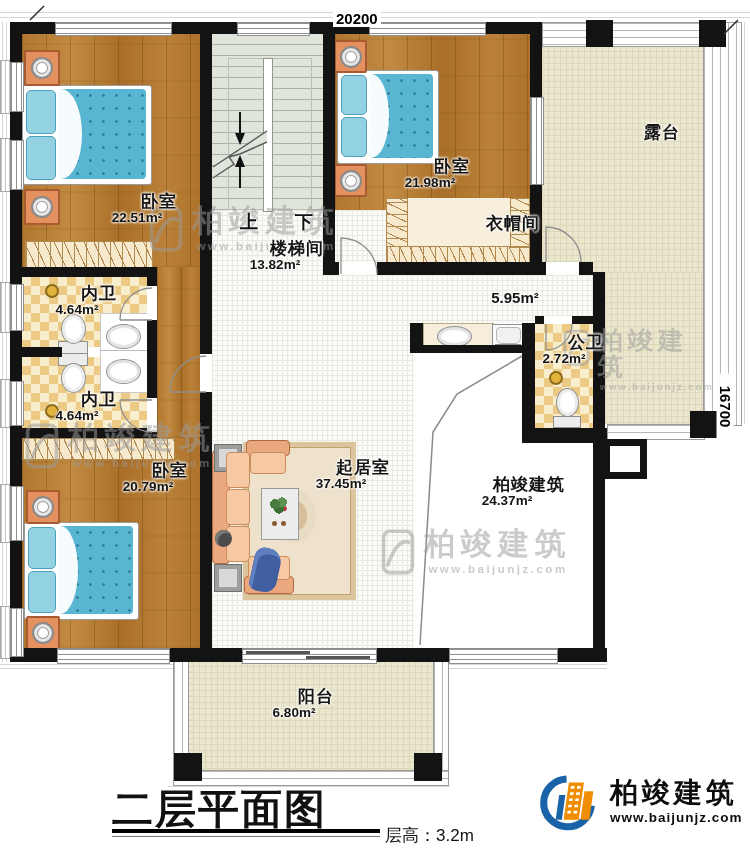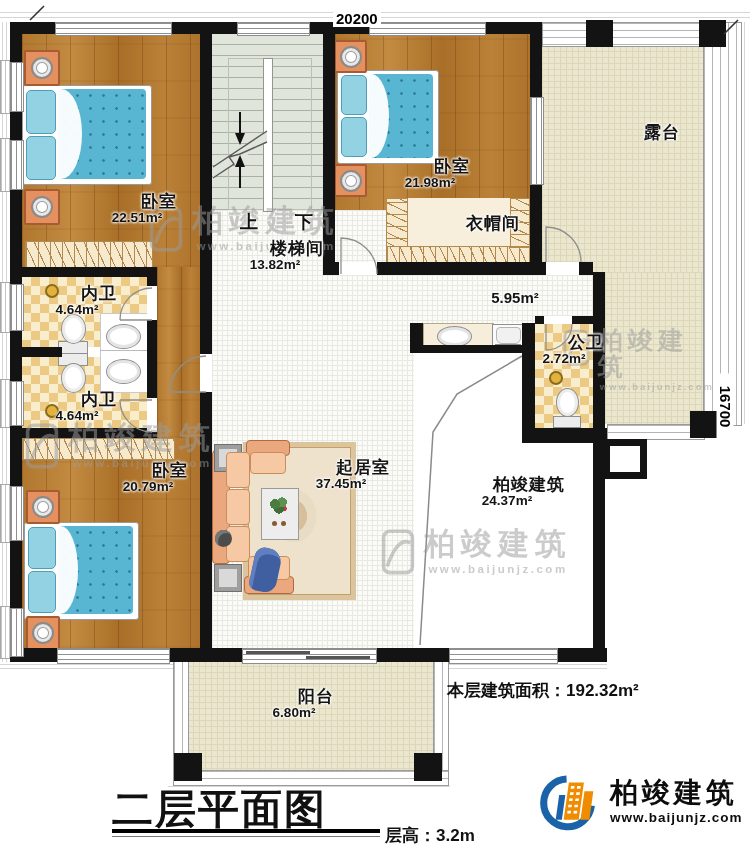--- a/index.html
+++ b/index.html
@@ -70,21 +70,21 @@
   .wm{position:absolute;z-index:40;display:flex;align-items:flex-start;gap:8px;color:#9c9c9c;opacity:.52;z-index:40;}
   .wm .big{font-size:31px;font-weight:bold;letter-spacing:6px;line-height:1;}
   .wm .url{font-size:11.5px;font-weight:bold;letter-spacing:2.5px;margin-top:4px;text-align:center;}
   .stair-lab{position:absolute;z-index:50;font-size:18px;font-weight:bold;transform:translateX(-50%);
     text-shadow:0 0 3px #fff,0 0 3px #fff;}
   
   .t-main{position:absolute;left:112px;top:782px;font-size:41px;font-weight:bold;letter-spacing:2px;z-index:60;}
   .t-scale{position:absolute;left:302px;top:792px;font-size:31px;font-weight:bold;z-index:60;}
   .t-ul1{position:absolute;left:112px;top:829px;width:268px;height:4px;background:#000;z-index:60;}
   .t-ul2{position:absolute;left:112px;top:836px;width:268px;height:1px;background:#777;z-index:60;}
-  .t-h{position:absolute;left:385px;top:824px;font-size:17px;font-weight:bold;z-index:60;}
+  .t-h{position:absolute;left:385px;top:824px;font-size:17px;font-weight:normal;z-index:60;}
   .t-area{position:absolute;left:447px;top:679px;font-size:17px;font-weight:bold;z-index:60;}
   .logo{position:absolute;left:540px;top:772px;display:flex;align-items:center;gap:8px;z-index:60;}
   .logo .nm{font-size:28px;font-weight:bold;letter-spacing:4px;color:#0d0d0d;line-height:1;}
   .logo .url{font-size:13.5px;font-weight:bold;color:#0d0d0d;letter-spacing:1px;margin-top:3px;}
   .svgov{position:absolute;left:0;top:0;z-index:15;pointer-events:none;}
   .notch{position:absolute;left:603px;top:439px;width:30px;height:26px;border:7px solid #131313;background:#fff;z-index:10;}
   .washer{position:absolute;z-index:5;background:#fbfbfb;border:1px solid #8f8f8f;}
   .washer>div{position:absolute;left:3px;top:2px;width:23px;height:15px;border:1px solid #b5b5b5;border-radius:4px 4px 6px 6px;background:#f1f1f1;}
   .washer>span{position:absolute;left:2px;bottom:1px;width:26px;height:2px;background:#8a8a8a;}
 </style>
@@ -305,21 +305,21 @@
   <div class="rlab" style="left:275px;top:240px;">
     <span class="nm">楼梯间</span>
     <span class="ar">13.82m²</span>
   </div>
   <div class="stair-lab" style="left:249px;top:210px;">上</div>
   <div class="stair-lab" style="left:304px;top:210px;">下</div>
   <div class="rlab" style="left:430px;top:158px;">
     <span class="nm">卧室</span>
     <span class="ar">21.98m²</span>
   </div>
-  <div class="rlab" style="left:471px;top:215px;">
+  <div class="rlab" style="left:491px;top:215px;">
     <span class="nm">衣帽间</span>
   </div>
   <div class="rlab" style="left:640px;top:124px;">
     <span class="nm">露台</span>
   </div>
   <div class="rlab" style="left:77px;top:285px;">
     <span class="nm">内卫</span>
     <span class="ar">4.64m²</span>
   </div>
   <div class="rlab" style="left:77px;top:391px;">
@@ -387,23 +387,20 @@
     <svg width="36" height="48" viewBox="0 0 40 52">
         <rect x="4" y="3" width="32" height="46" rx="7" fill="none" stroke="currentColor" stroke-width="4"></rect>
         <path d="M8 42 Q20 8 34 16" fill="none" stroke="currentColor" stroke-width="4"></path>
       </svg>
     <div>
         <div class="big">柏竣建筑</div>
          <div class="url">www.baijunjz.com</div>
       </div>
   </div>
 
-  <div class="t-area">
-    <span>本层建筑面积：</span><span>192.32m²</span>
-  </div>
   <div class="t-main">二层平面图</div>
   <div class="t-ul1"></div>
   <div class="t-ul2"></div>
   <div class="t-h">层高：3.2m</div>
 
   <div class="logo">
     <svg width="62" height="60" viewBox="0 0 70 64">
       <path d="M30 6 A27 27 0 1 0 58 36" stroke="#1b63a8" stroke-width="8" fill="none"></path>
       <g transform="skewX(-8)">
         <rect x="34" y="10" width="17" height="42" fill="#f08c00"></rect>

